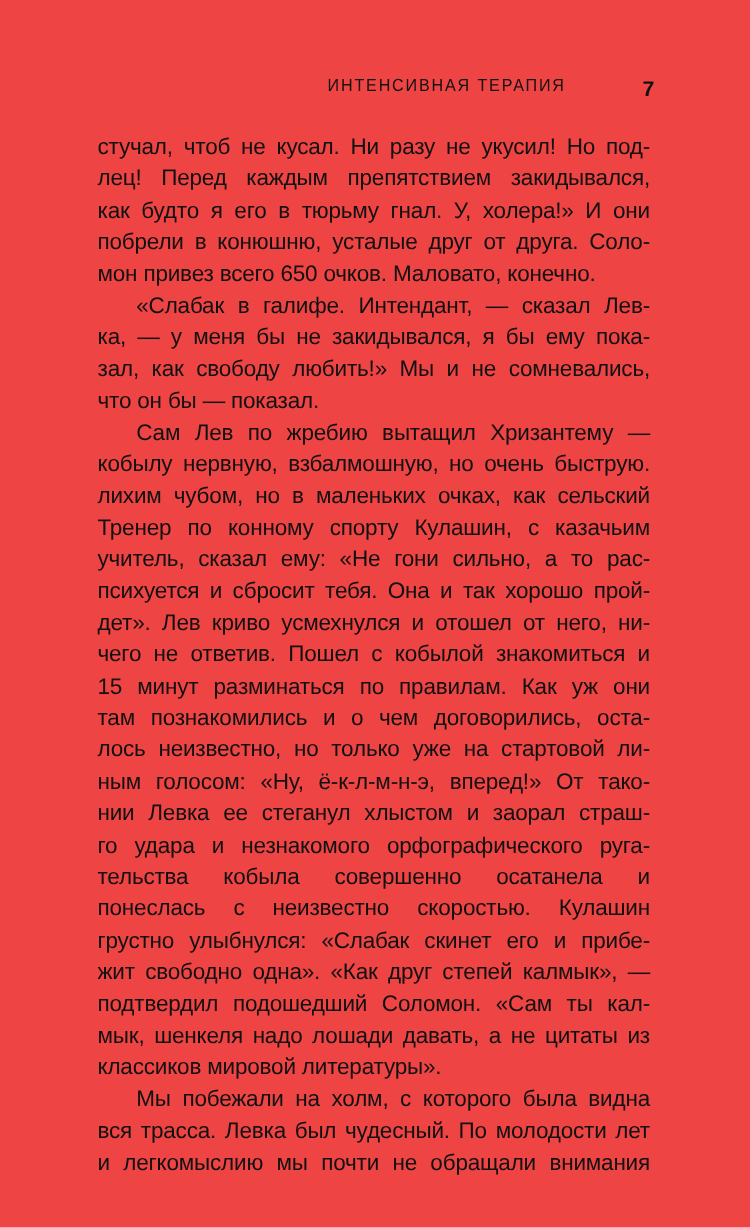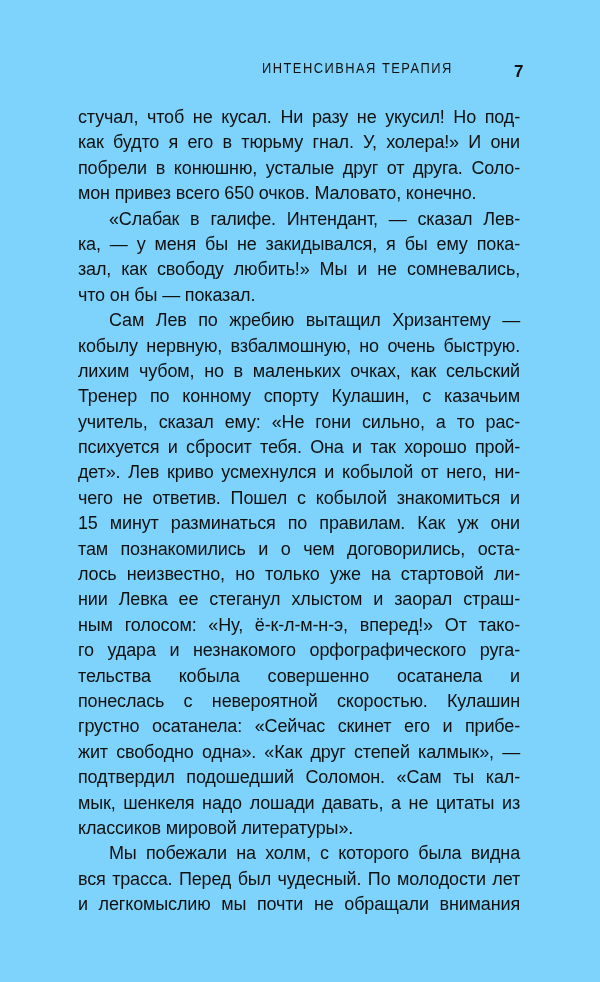--- a/index.html
+++ b/index.html
@@ -12,21 +12,21 @@
     height: 982px;
     position: relative;
     overflow: hidden;
     color: #111111;
     font-family: "Liberation Sans", "DejaVu Sans", sans-serif;
   }
   .page {
     position: absolute;
     left: 0; top: 0;
     width: 600px; height: 982px;
-    background: #7dd3fc;
+    background: #ef4444;
   }
   .running-head {
     position: absolute;
     top: 59px;
     left: 262px;
     width: 210px;
     font-size: 14px;
     line-height: 18px;
     letter-spacing: 1.6px;
     font-weight: normal;
@@ -74,56 +74,57 @@
 
 <div class="page">
 
   <div class="running-head">ИНТЕНСИВНАЯ ТЕРАПИЯ</div>
   <div class="folio">7</div>
 
   <div class="body-text">
 
     <div>
       <span class="line">стучал, чтоб не кусал. Ни разу не укусил! Но под-</span>
+      <span class="line">лец! Перед каждым препятствием закидывался,</span>
       <span class="line">как будто я его в тюрьму гнал. У, холера!» И они</span>
       <span class="line">побрели в конюшню, усталые друг от друга. Соло-</span>
       <span class="line last">мон привез всего 650 очков. Маловато, конечно.</span>
     </div>
 
     <div>
       <span class="line indent">«Слабак в галифе. Интендант, — сказал Лев-</span>
       <span class="line">ка, — у меня бы не закидывался, я бы ему пока-</span>
       <span class="line">зал, как свободу любить!» Мы и не сомневались,</span>
       <span class="line last">что он бы — показал.</span>
     </div>
 
     <div>
       <span class="line indent">Сам Лев по жребию вытащил Хризантему —</span>
       <span class="line">кобылу нервную, взбалмошную, но очень быструю.</span>
       <span class="line">лихим чубом, но в маленьких очках, как сельский</span>
       <span class="line">Тренер по конному спорту Кулашин, с казачьим</span>
       <span class="line">учитель, сказал ему: «Не гони сильно, а то рас-</span>
       <span class="line">психуется и сбросит тебя. Она и так хорошо прой-</span>
-      <span class="line">дет». Лев криво усмехнулся и кобылой от него, ни-</span>
+      <span class="line">дет». Лев криво усмехнулся и отошел от него, ни-</span>
       <span class="line">чего не ответив. Пошел с кобылой знакомиться и</span>
       <span class="line">15 минут разминаться по правилам. Как уж они</span>
       <span class="line">там познакомились и о чем договорились, оста-</span>
       <span class="line">лось неизвестно, но только уже на стартовой ли-</span>
+      <span class="line">ным голосом: «Ну, ё-к-л-м-н-э, вперед!» От тако-</span>
       <span class="line">нии Левка ее стеганул хлыстом и заорал страш-</span>
-      <span class="line">ным голосом: «Ну, ё-к-л-м-н-э, вперед!» От тако-</span>
       <span class="line">го удара и незнакомого орфографического руга-</span>
       <span class="line">тельства кобыла совершенно осатанела и</span>
-      <span class="line">понеслась с невероятной скоростью. Кулашин</span>
-      <span class="line">грустно осатанела: «Сейчас скинет его и прибе-</span>
+      <span class="line">понеслась с неизвестно скоростью. Кулашин</span>
+      <span class="line">грустно улыбнулся: «Слабак скинет его и прибе-</span>
       <span class="line">жит свободно одна». «Как друг степей калмык», —</span>
       <span class="line">подтвердил подошедший Соломон. «Сам ты кал-</span>
       <span class="line">мык, шенкеля надо лошади давать, а не цитаты из</span>
       <span class="line last">классиков мировой литературы».</span>
     </div>
 
     <div>
       <span class="line indent">Мы побежали на холм, с которого была видна</span>
-      <span class="line">вся трасса. Перед был чудесный. По молодости лет</span>
+      <span class="line">вся трасса. Левка был чудесный. По молодости лет</span>
       <span class="line">и легкомыслию мы почти не обращали внимания</span>
     </div>
 
   </div>
 </div>
 
 </body></html>

